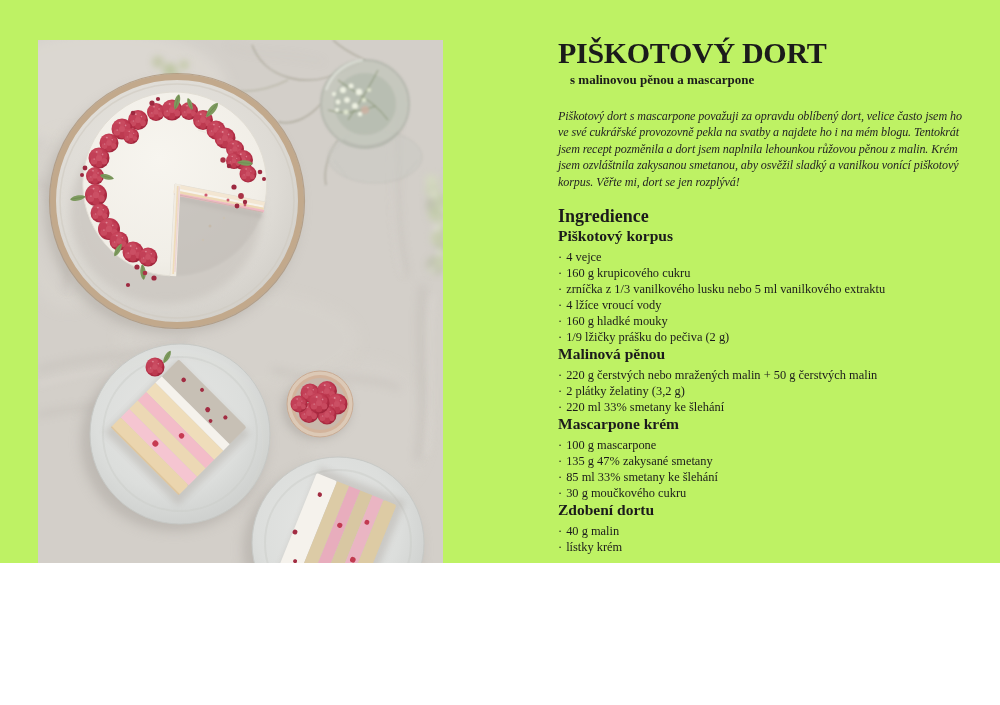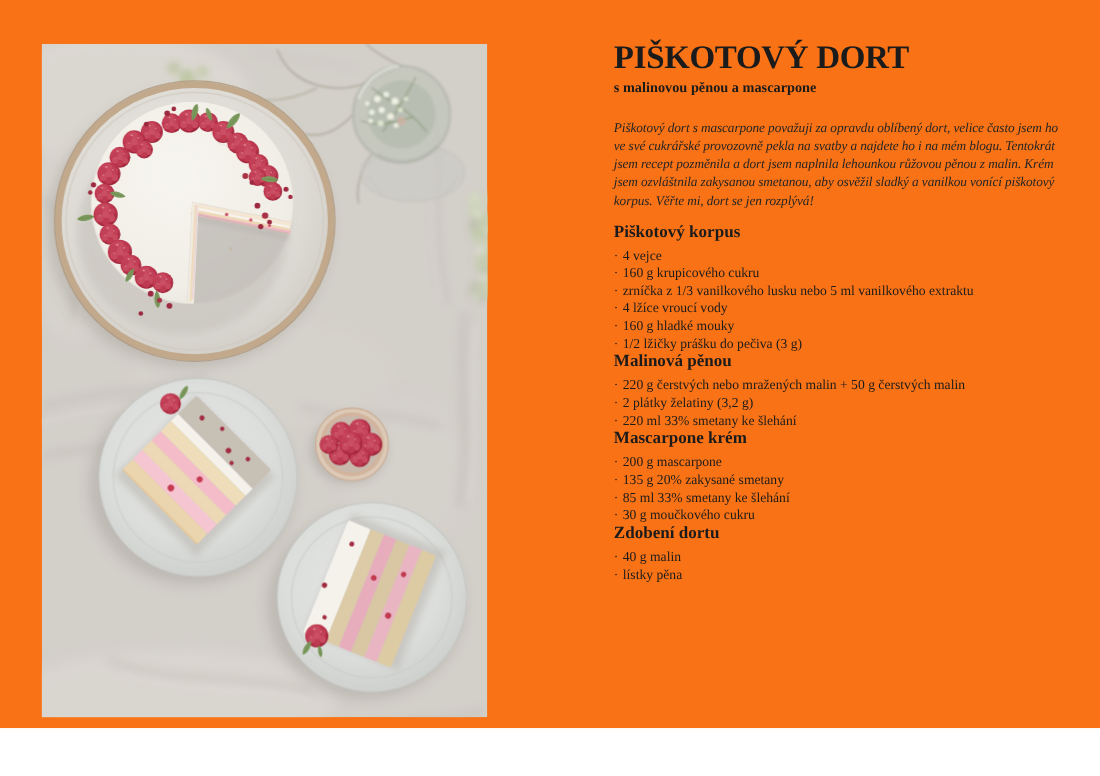--- a/index.html
+++ b/index.html
@@ -1,22 +1,22 @@
 <!DOCTYPE html>
 <html><head>
 <meta charset="utf-8">
 <style>
   html,body{margin:0;padding:0;background:#ffffff;}
-  .spread{position:relative;width:1000px;height:662px;background:#f97316;overflow:hidden;
+  .spread{position:relative;width:1000px;height:563px;background:#bef264;overflow:hidden;
           font-family:"Liberation Serif", serif;color:#1b1b1b;}
   .photo{position:absolute;left:38px;top:40px;width:405px;height:612px;}
   .photo svg{display:block;}
   .recipe{position:absolute;left:558px;top:38px;width:412px;}
   .title{font-size:30px;font-weight:bold;letter-spacing:-0.3px;line-height:1.02;margin:0;}
-  .subtitle{font-size:13px;font-weight:bold;margin:3px 0 0 0;}
+  .subtitle{font-size:13px;font-weight:bold;margin:3px 0 0 12px;}
   .intro{font-style:italic;font-size:12.1px;line-height:1.37;letter-spacing:-0.1px;
          margin:20px 0 12px 0;color:#242424;width:406px;}
   .ing-head{font-size:18px;font-weight:bold;margin:16px 0 0 0;}
   .section{margin-top:0;}
   .section-title{font-size:15.5px;font-weight:bold;margin:0 0 4px 0;}
   ul.ing-list{list-style:none;margin:0;padding:0;}
   ul.ing-list li{font-size:12.4px;line-height:16px;white-space:nowrap;}
   .bullet{margin-right:4px;}
   .pageno{position:absolute;top:667px;width:34px;text-align:right;font-size:12.5px;color:#2e2e2e;}
   .pageno-left{left:221px;}
@@ -341,73 +341,74 @@
         <use href="#leaf" transform="translate(241,549) rotate(-150) scale(0.9)"></use>
         <use href="#leaf" transform="translate(253,552) rotate(170) scale(0.7)"></use>
       </g>
     </svg>
   </div>
 
   <div class="recipe">
     <h1 class="title">PIŠKOTOVÝ DORT</h1>
     <p class="subtitle">s malinovou pěnou a mascarpone</p>
     <p class="intro">Piškotový dort s mascarpone považuji za opravdu oblíbený dort, velice často jsem ho ve své cukrářské provozovně pekla na svatby a najdete ho i na mém blogu. Tentokrát jsem recept pozměnila a dort jsem naplnila lehounkou růžovou pěnou z malin. Krém jsem ozvláštnila zakysanou smetanou, aby osvěžil sladký a vanilkou vonící piškotový korpus. Věřte mi, dort se jen rozplývá!</p>
+    <h2 class="ing-head">Ingredience</h2>
 
     <div class="section">
       <h3 class="section-title">Piškotový korpus</h3>
       <ul class="ing-list">
 
           <li><span class="bullet">·</span><span>4 vejce</span></li>
 
 
           <li><span class="bullet">·</span><span>160 g krupicového cukru</span></li>
 
           <li><span class="bullet">·</span><span>zrníčka z 1/3 vanilkového lusku nebo 5 ml vanilkového extraktu</span></li>
 
           <li><span class="bullet">·</span><span>4 lžíce vroucí vody</span></li>
 
           <li><span class="bullet">·</span><span>160 g hladké mouky</span></li>
 
-          <li><span class="bullet">·</span><span>1/2 lžičky prášku do pečiva (3 g)</span></li>
+          <li><span class="bullet">·</span><span>1/9 lžičky prášku do pečiva (2 g)</span></li>
         </ul>
     </div>
 
     <div class="section">
       <h3 class="section-title">Malinová pěnou</h3>
       <ul class="ing-list">
 
           <li><span class="bullet">·</span><span>220 g čerstvých nebo mražených malin + 50 g čerstvých malin</span></li>
 
           <li><span class="bullet">·</span><span>2 plátky želatiny (3,2 g)</span></li>
 
           <li><span class="bullet">·</span><span>220 ml 33% smetany ke šlehání</span></li>
         </ul>
     </div>
 
     <div class="section">
       <h3 class="section-title">Mascarpone krém</h3>
       <ul class="ing-list">
 
-          <li><span class="bullet">·</span><span>200 g mascarpone</span></li>
-
-          <li><span class="bullet">·</span><span>135 g 20% zakysané smetany</span></li>
+          <li><span class="bullet">·</span><span>100 g mascarpone</span></li>
+
+          <li><span class="bullet">·</span><span>135 g 47% zakysané smetany</span></li>
 
           <li><span class="bullet">·</span><span>85 ml 33% smetany ke šlehání</span></li>
 
           <li><span class="bullet">·</span><span>30 g moučkového cukru</span></li>
         </ul>
     </div>
 
     <div class="section">
       <h3 class="section-title">Zdobení dortu</h3>
       <ul class="ing-list">
 
           <li><span class="bullet">·</span><span>40 g malin</span></li>
 
 
-          <li><span class="bullet">·</span><span>lístky pěna</span></li>
+          <li><span class="bullet">·</span><span>lístky krém</span></li>
         </ul>
     </div>
   </div>
 
   <div class="pageno pageno-left">144</div>
   <div class="pageno pageno-right">145</div>
 </div>
 
 </body></html>

